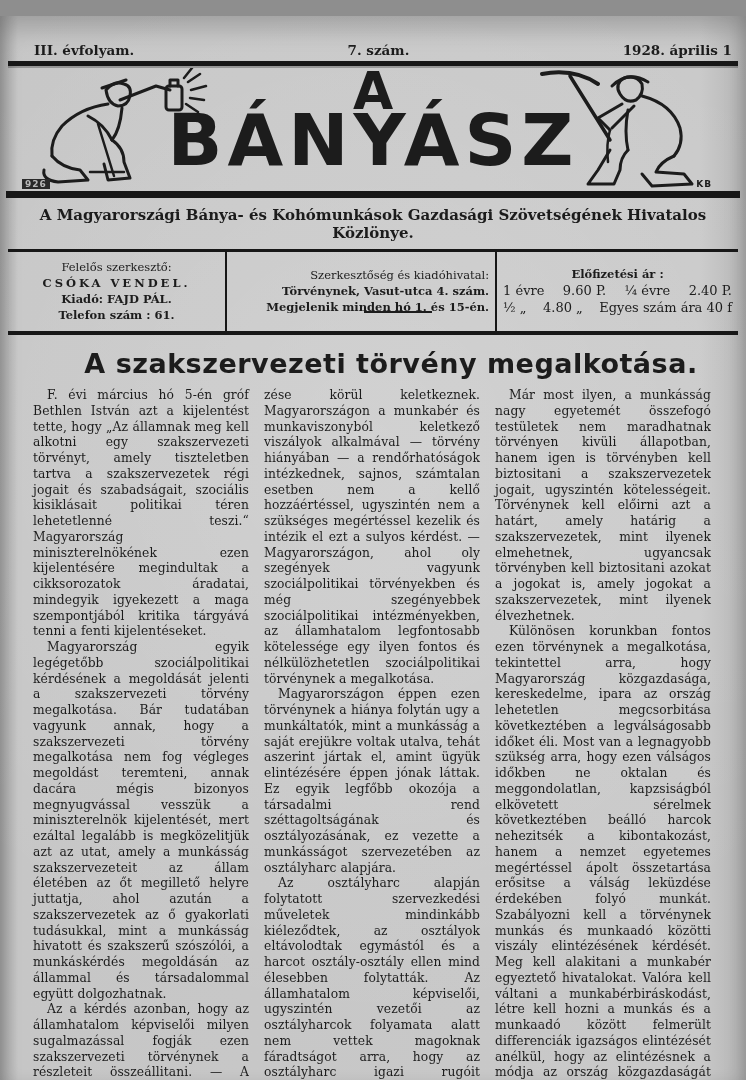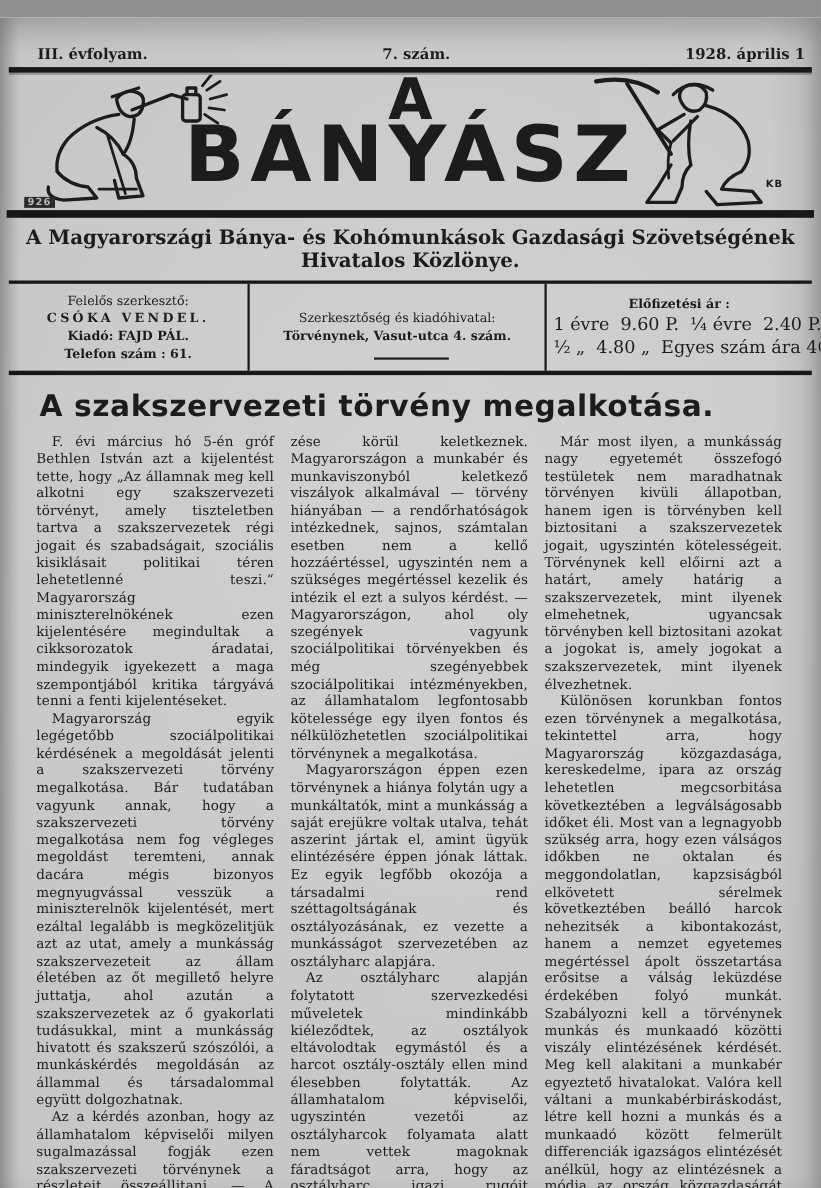--- a/index.html
+++ b/index.html
@@ -25,43 +25,43 @@
   .miner-left { left:28px; top:2px; }
   .miner-right { right:26px; top:0; }
   .title-a { position:absolute; top:2px; left:0; right:0; text-align:center;
     font-family:"DejaVu Sans", sans-serif; font-weight:bold; font-size:52px; line-height:0.9; }
   .title-main { position:absolute; top:38px; left:0; right:0; text-align:center;
     font-family:"DejaVu Sans", sans-serif; font-weight:bold; font-size:72px; line-height:1;
     letter-spacing:5px; transform:scaleY(0.98); }
   .title-bar { position:absolute; bottom:0; left:6px; right:6px; height:7px; background:#171717; }
   .sig-left { position:absolute; left:22px; bottom:9px; font:bold 9px "DejaVu Sans", sans-serif;
     background:#2a2a2a; color:#b9b9b9; padding:0 3px; letter-spacing:1px; }
-  .sig-right { position:absolute; right:34px; bottom:25px; font:bold 9px "DejaVu Sans", sans-serif;
+  .sig-right { position:absolute; right:34px; bottom:9px; font:bold 9px "DejaVu Sans", sans-serif;
     color:#1c1c1c; letter-spacing:1px; }
 
-  .subtitle { text-align:center; font-weight:bold; font-size:18px; padding:8px 0 7px; }
+  .subtitle { text-align:center; font-weight:bold; font-size:15px; padding:8px 0 7px; }
   .midrule { height:3px; background:#171717; margin:0 8px; }
 
   
   .infobox { display:flex; margin:0 8px; border-bottom:4px solid #171717; font-size:11.5px;
     text-align:center; align-items:stretch; }
   .cell { padding:8px 6px 9px; box-sizing:border-box; display:flex; flex-direction:column;
     justify-content:center; gap:2px; }
   .cell-editor { width:30%; border-right:2px solid #171717;align-items:center; }
-  .cell-office { width:37%; border-right:2px solid #171717; }
+  .cell-office { width:37%; border-right:2px solid #171717;align-items:flex-end; }
   .cell-subscription { width:33%; }
   .b { font-weight:bold; }
   .sp { letter-spacing:3px; }
   .addr { font-weight:bold; }
   .addr .ul { border-bottom:2px solid #1c1c1c; padding-bottom:13px; }
-  .subrow { display:flex; justify-content:flex-start; gap:10px; font-size:16px; }
+  .subrow { display:flex; justify-content:space-between; gap:10px; font-size:13px; }
   .subrow span { white-space:nowrap; }
 
   
-  .headline { text-align:left; font-family:"DejaVu Sans", sans-serif; font-weight:bold;
+  .headline { text-align:center; font-family:"DejaVu Sans", sans-serif; font-weight:bold;
     font-size:27px; letter-spacing:0.5px; margin:13px 0 9px;padding-left:36px; }
 
   
   .columns { display:flex; gap:15px; padding:0 33px; }
   .col { width:216px; text-align:justify; font-size:12.3px; line-height:15.75px;
     letter-spacing:0.1px; }
   .body-p { margin:0; }
   .body-p.ind { text-indent:14px; }
 </style>
 </head>
@@ -139,20 +139,21 @@
       <div class="b">Kiadó: FAJD PÁL.</div>
       <div class="b">Telefon szám : 61.</div>
     </div>
     <div class="cell cell-office">
       <div>Szerkesztőség és kiadóhivatal:</div>
       <div class="addr">
         <span>Törvénynek,</span>
         <span class="ul">Vasut-utca</span>
         <span>4. szám.</span>
       </div>
+      <div class="b">Megjelenik minden hó 1. és 15-én.</div>
     </div>
     <div class="cell cell-subscription">
       <div class="b">Előfizetési ár :</div>
       <div class="subrow">
         <span>1 évre</span>
         <span>9.60 P.</span>
         <span>¼ évre</span>
         <span>2.40 P.</span>
       </div>
       <div class="subrow">

